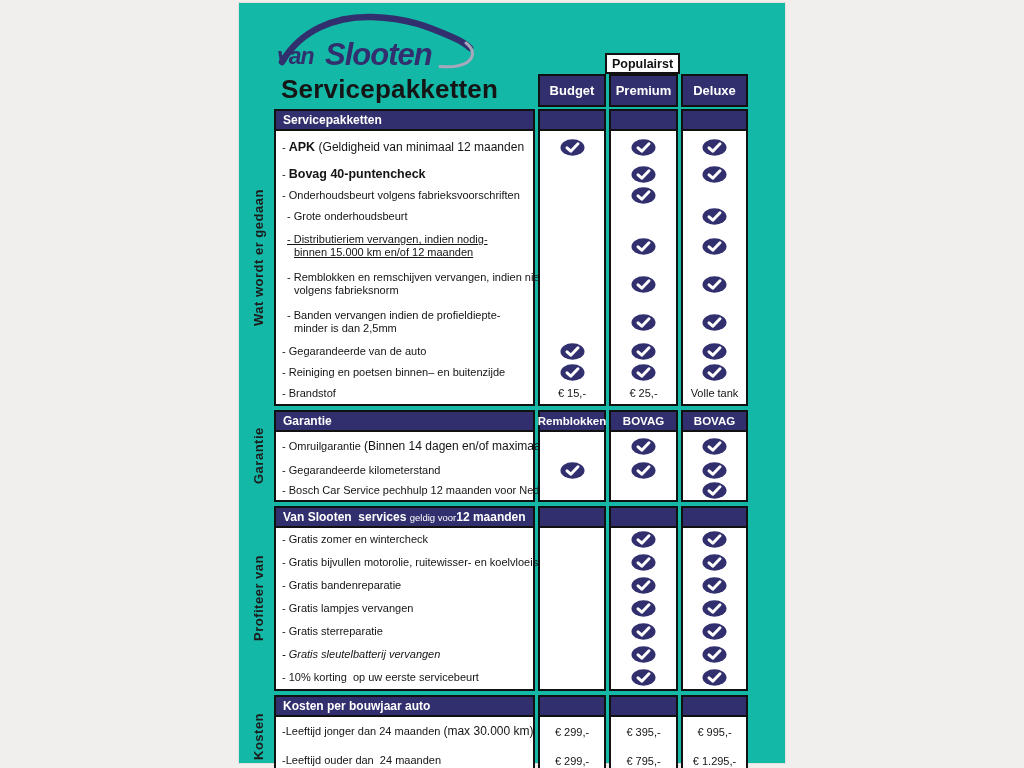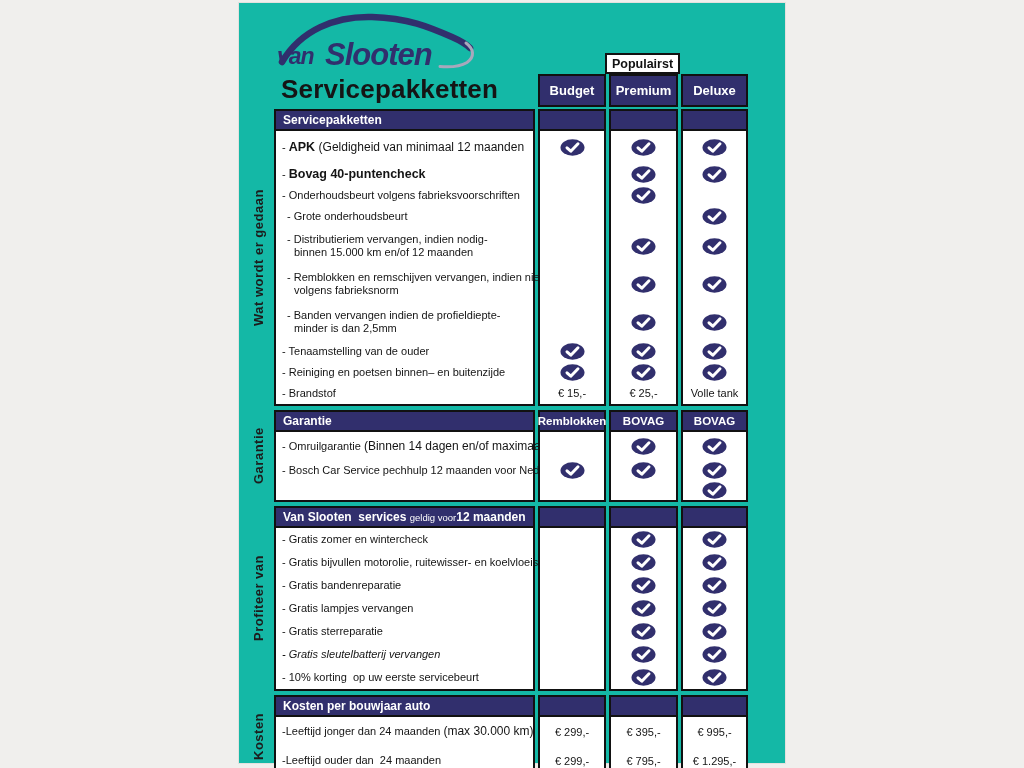--- a/index.html
+++ b/index.html
@@ -131,47 +131,47 @@
             <div class="rowlabel" style="height: 21px;">
               <div class="lline">
                 <span class="seg seg-n">- Onderhoudsbeurt volgens fabrieksvoorschriften</span>
               </div>
             </div>
             <div class="rowlabel ind" style="height: 21px;">
               <div class="lline">
                 <span class="seg seg-n">- Grote onderhoudsbeurt</span>
               </div>
             </div>
+            <div class="rowlabel ind" style="height: 38px; text-decoration: underline;">
+              <div class="lline">
+                <span class="seg seg-n">- Distributieriem vervangen, indien nodig-</span>
+              </div>
+              <div class="lline">
+                <span class="seg seg-n">binnen 15.000 km en/of 12 maanden</span>
+              </div>
+            </div>
             <div class="rowlabel ind" style="height: 38px;">
               <div class="lline">
-                <span class="seg seg-n">- Distributieriem vervangen, indien nodig-</span>
-              </div>
-              <div class="lline">
-                <span class="seg seg-n">binnen 15.000 km en/of 12 maanden</span>
+                <span class="seg seg-n">- Remblokken en remschijven vervangen, indien niet-</span>
+              </div>
+              <div class="lline">
+                <span class="seg seg-n">volgens fabrieksnorm</span>
               </div>
             </div>
             <div class="rowlabel ind" style="height: 38px;">
               <div class="lline">
-                <span class="seg seg-n">- Remblokken en remschijven vervangen, indien niet-</span>
-              </div>
-              <div class="lline">
-                <span class="seg seg-n">volgens fabrieksnorm</span>
-              </div>
-            </div>
-            <div class="rowlabel ind" style="height: 38px;">
-              <div class="lline">
                 <span class="seg seg-n">- Banden vervangen indien de profieldiepte-</span>
               </div>
               <div class="lline">
                 <span class="seg seg-n">minder is dan 2,5mm</span>
               </div>
             </div>
             <div class="rowlabel" style="height: 21px;">
               <div class="lline">
-                <span class="seg seg-n">- Tenaamstelling van de ouder</span>
+                <span class="seg seg-n">- Gegarandeerde van de auto</span>
               </div>
             </div>
             <div class="rowlabel" style="height: 20px;">
               <div class="lline">
                 <span class="seg seg-n">- Reiniging en poetsen binnen– en buitenzijde</span>
               </div>
             </div>
             <div class="rowlabel" style="height: 22px;">
               <div class="lline">
                 <span class="seg seg-n">- Brandstof</span>
@@ -324,20 +324,25 @@
         <div class="side-label">Garantie</div>
         <div class="sec-cols">
           <div class="desc-box">
             <div class="bar desc-bar">
               <span class="seg seg-b">Garantie</span>
             </div>
             <div class="rowlabel" style="height: 28px;">
               <div class="lline">
                 <span class="seg seg-n">- Omruilgarantie </span>
                 <span class="seg seg-s">(Binnen 14 dagen en/of maximaal 750 km)</span>
+              </div>
+            </div>
+            <div class="rowlabel" style="height: 20px;">
+              <div class="lline">
+                <span class="seg seg-n">- Gegarandeerde kilometerstand</span>
               </div>
             </div>
             <div class="rowlabel" style="height: 20px;">
               <div class="lline">
                 <span class="seg seg-n">- Bosch Car Service pechhulp 12 maanden voor Nederland</span>
               </div>
             </div>
           </div>
           <div class="col-box w0">
             <div class="bar cell-bar">Remblokken</div>

